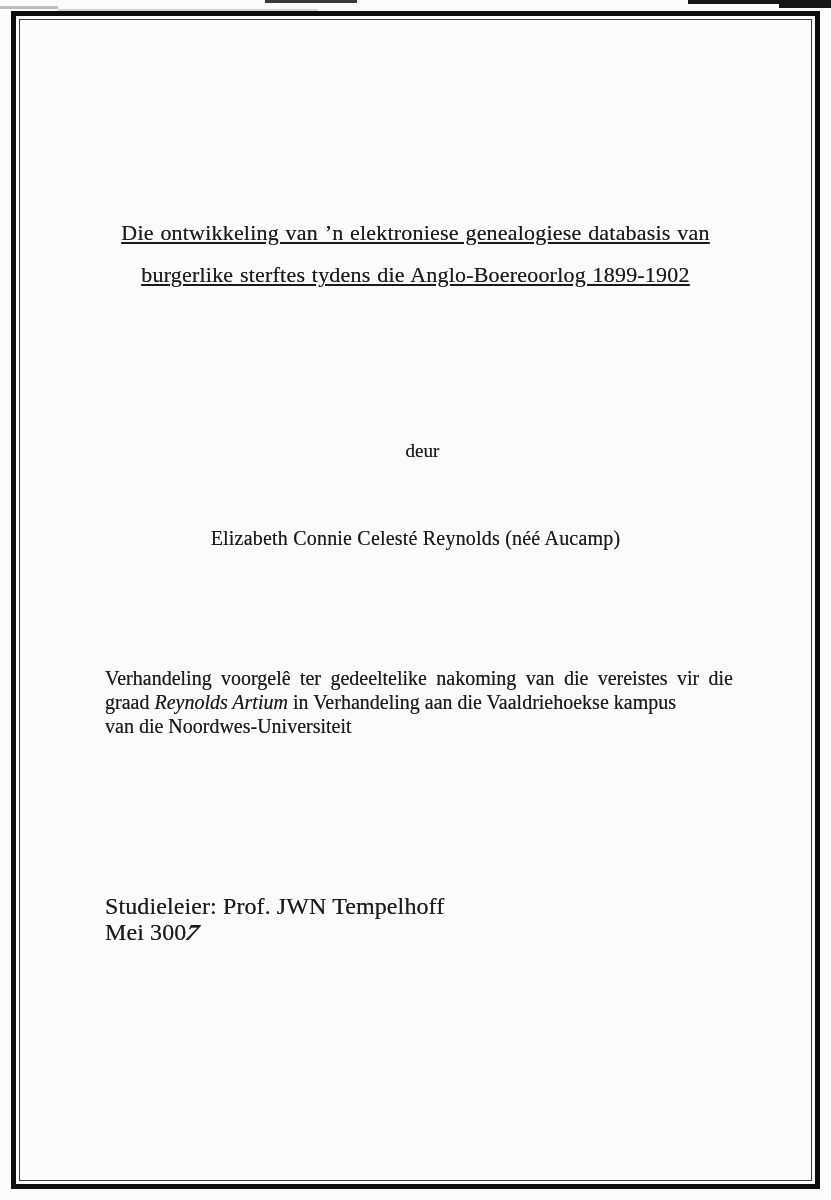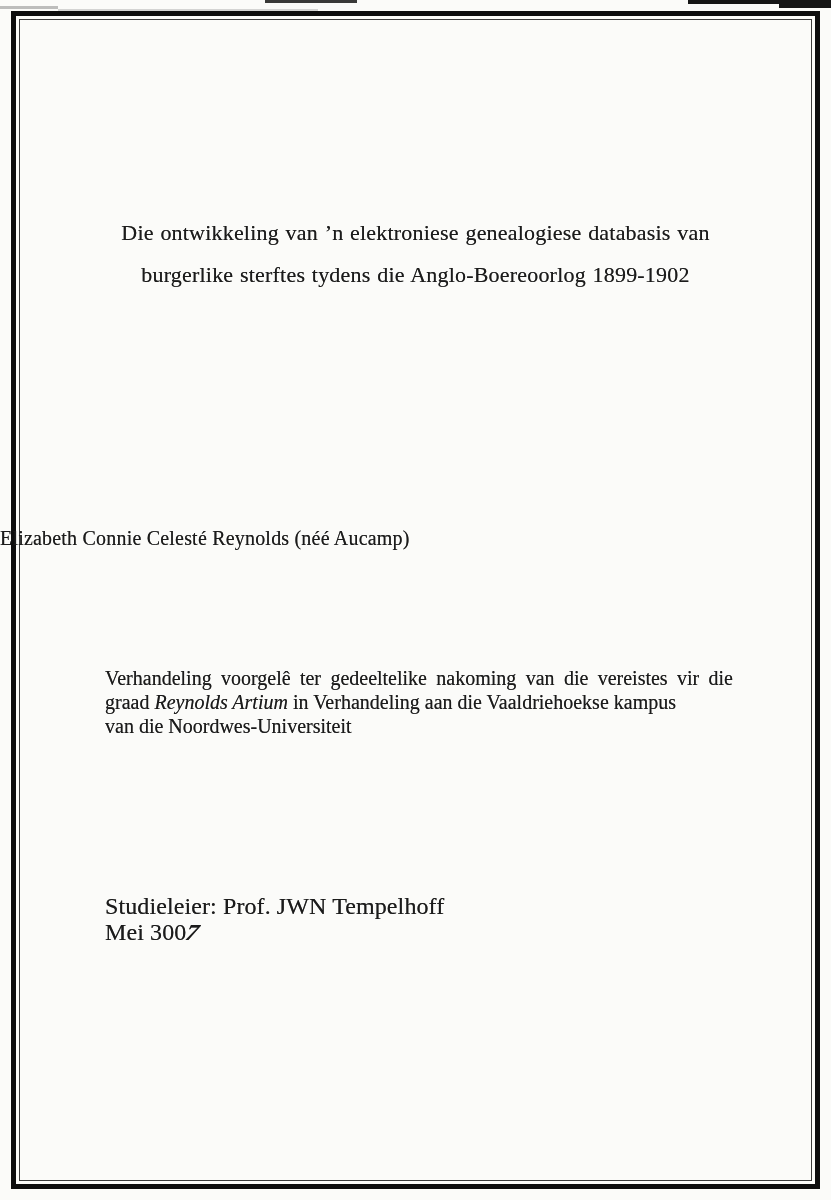--- a/index.html
+++ b/index.html
@@ -30,29 +30,29 @@
   .art-3 { left:779px; top:0; width:52px;  height:8px; }
   .art-4 { left:0;     top:6px; width:58px; height:3px; background:#8a8a8a; opacity:.55; }
   .art-5 { left:58px;  top:9px; width:260px; height:2px; background:#9a9a9a; opacity:.4; }
 
   .txt { text-shadow:0 0 .6px rgba(20,20,20,.65); }
 
   .title {
     position:absolute; top:212px; left:50px; right:50px;
     text-align:center;
     font-size:22px; line-height:42px;
-    word-spacing:1px; letter-spacing:.2px;
+    word-spacing:1px; letter-spacing:.2px;text-decoration:underline;
   }
   .byline {
     position:absolute; top:438px; left:14px; right:0;
     text-align:center; font-size:19px; line-height:26px;
   }
   .author {
     position:absolute; top:524px; left:0; right:0;
-    text-align:left; font-size:20px; line-height:28px; letter-spacing:.2px;
+    text-align:center; font-size:20px; line-height:28px; letter-spacing:.2px;
   }
   .statement {
     position:absolute; top:666px; left:105px; width:628px;
     font-size:20px; line-height:24px;
   }
   .statement .s-just { text-align:justify; text-align-last:justify; }
   .statement .ital { font-style:italic; }
   .supervisor {
     position:absolute; top:894px; left:105px;
     font-size:24px; line-height:25.5px; letter-spacing:.1px;
@@ -87,20 +87,21 @@
   <div class="artifact art-5"></div>
 
   <div class="frame-outer"></div>
   <div class="frame-inner"></div>
 
   <div class="title txt">
     <div>Die ontwikkeling van ’n elektroniese genealogiese databasis van</div>
     <div>burgerlike sterftes tydens die Anglo-Boereoorlog 1899-1902</div>
   </div>
 
+  <div class="byline txt">deur</div>
 
   <div class="author txt">Elizabeth Connie Celesté Reynolds (néé Aucamp)</div>
 
   <div class="statement txt">
     <div class="s-just">Verhandeling voorgelê ter gedeeltelike nakoming van die vereistes vir die</div>
     <div><span>graad </span><span class="ital">Reynolds Artium</span><span> in Verhandeling aan die Vaaldriehoekse kampus</span></div>
     <div>van die Noordwes-Universiteit</div>
   </div>
 
   <div class="supervisor txt">

